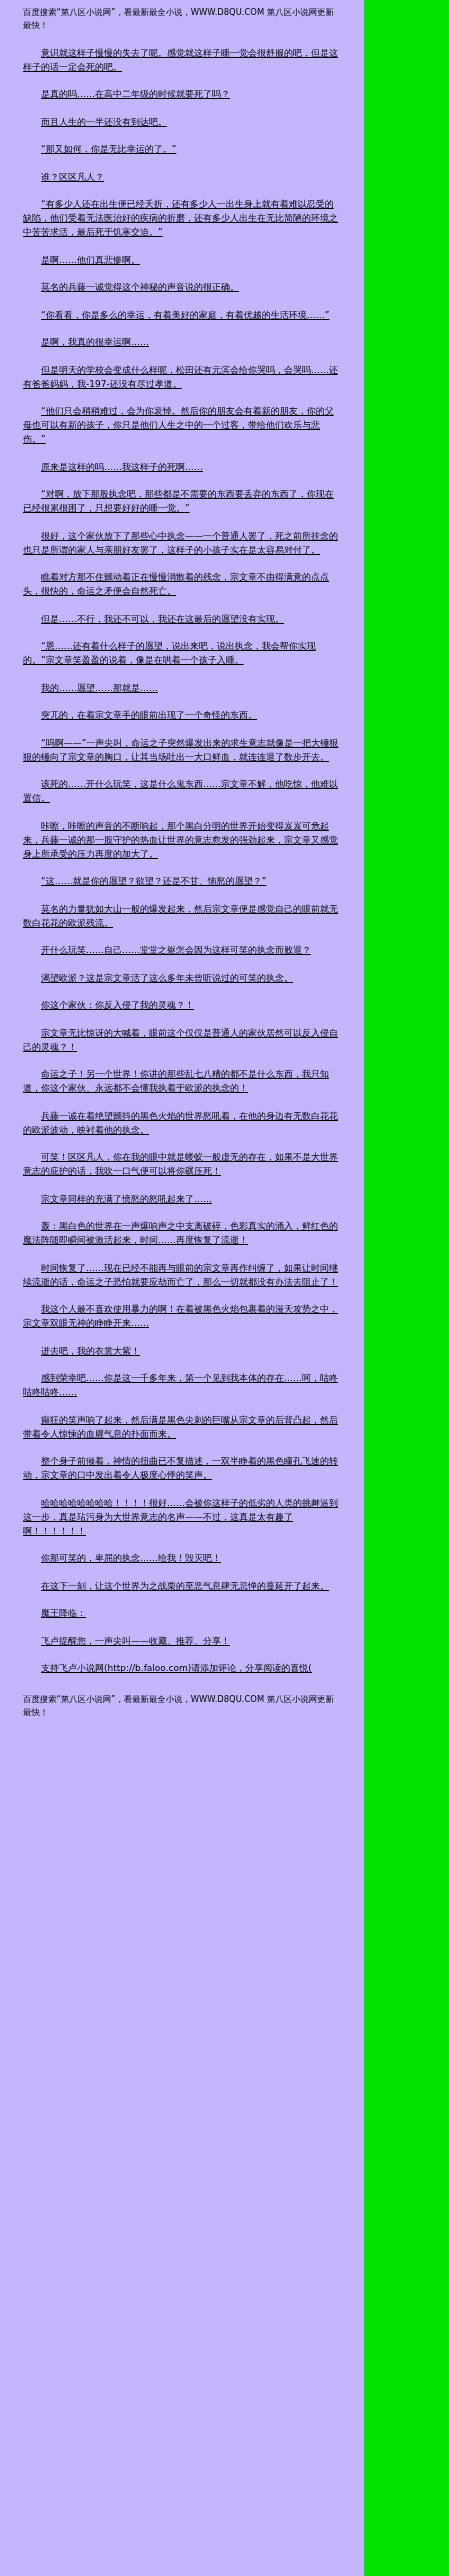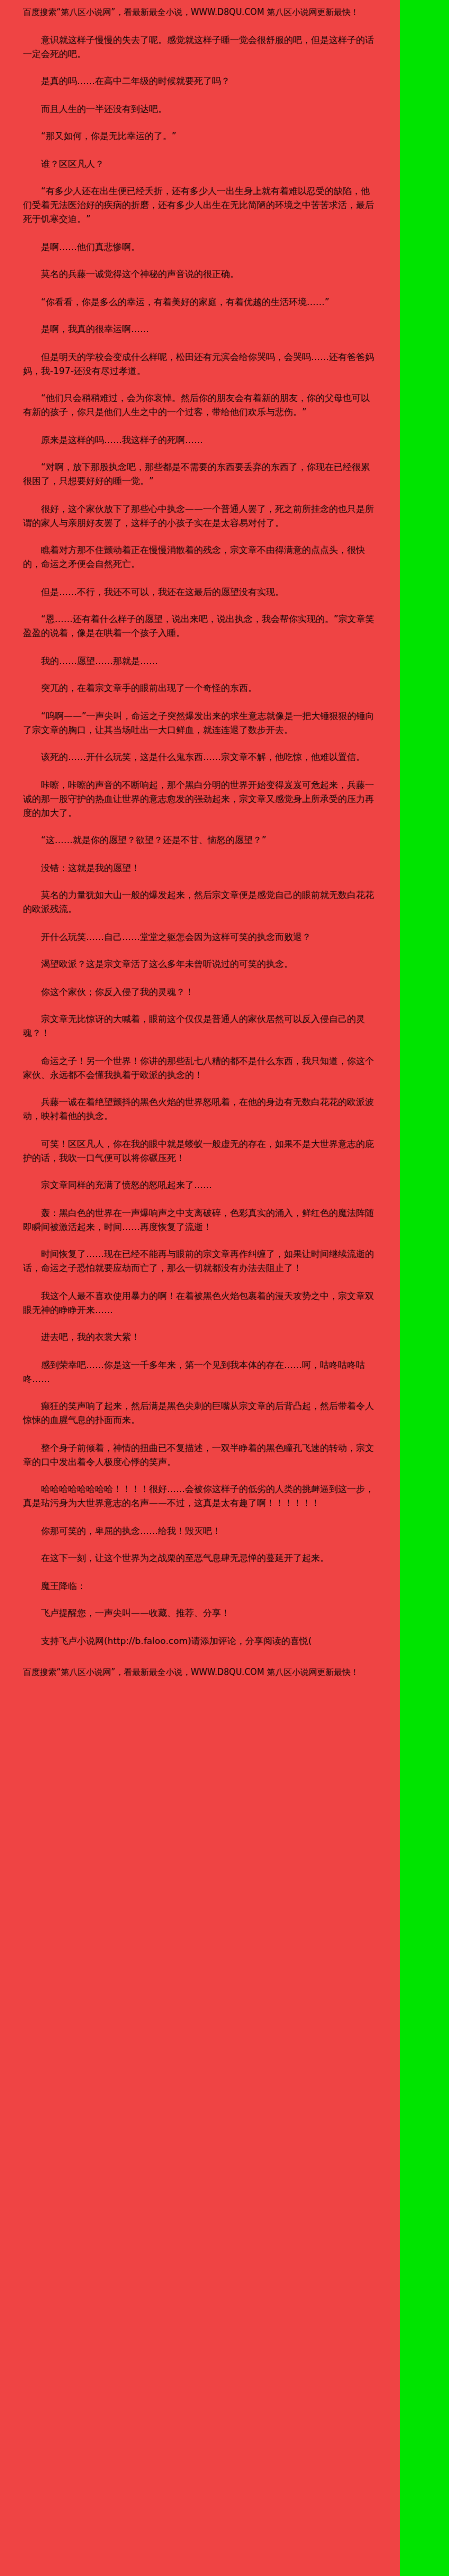--- a/index.html
+++ b/index.html
@@ -7,39 +7,40 @@
     padding: 0;
     background: #00e400;
   }
   body {
     width: 450px;
     color: #000000;
     font-family: "DejaVu Sans", "Liberation Sans", sans-serif;
   }
   .page {
     box-sizing: border-box;
-    width: 400px;
+    width: 364px;
     min-height: 2576px;
     padding: 6.4px 23px 15.4px 23px;
-    background: #ef4444;
+    background: #c4b5fd;
   }
   .promo {
     font-size: 8.4px;
     line-height: 13px;
     word-break: break-all;
   }
   .promo.top    { margin-bottom: 10.3px; }
   .promo.bottom { margin-top: 18px; }
   .content { display: block; }
   .para {
     font-size: 9px;
     line-height: 14px;
     margin: 13.5px 0;
     text-indent: 2em;
     word-break: break-all;
+    text-decoration: underline;
   }
 </style>
 </head>
 <body>
 
 <div class="page">
 
   <div class="promo top">百度搜索“第八区小说网”，看最新最全小说，WWW.D8QU.COM  第八区小说网更新最快！</div>
 
   <div class="content">
@@ -87,21 +88,20 @@
       <p class="para">突兀的，在着宗文章手的眼前出现了一个奇怪的东西。</p>
 
       <p class="para">“呜啊——”一声尖叫，命运之子突然爆发出来的求生意志就像是一把大锤狠狠的锤向了宗文章的胸口，让其当场吐出一大口鲜血，就连连退了数步开去。</p>
 
       <p class="para">该死的……开什么玩笑，这是什么鬼东西……宗文章不解，他吃惊，他难以置信。</p>
 
       <p class="para">咔嚓，咔嚓的声音的不断响起，那个黑白分明的世界开始变得岌岌可危起来，兵藤一诚的那一股守护的热血让世界的意志愈发的强劲起来，宗文章又感觉身上所承受的压力再度的加大了。</p>
 
       <p class="para">“这……就是你的愿望？欲望？还是不甘、恼怒的愿望？”</p>
 
-      <p class="para">没错：这就是我的愿望！</p>
 
       <p class="para">莫名的力量犹如大山一般的爆发起来，然后宗文章便是感觉自己的眼前就无数白花花的欧派残流。</p>
 
       <p class="para">开什么玩笑……自己……堂堂之躯怎会因为这样可笑的执念而败退？</p>
 
       <p class="para">渴望欧派？这是宗文章活了这么多年未曾听说过的可笑的执念。</p>
 
 
       <p class="para">你这个家伙；你反入侵了我的灵魂？！</p>
 

